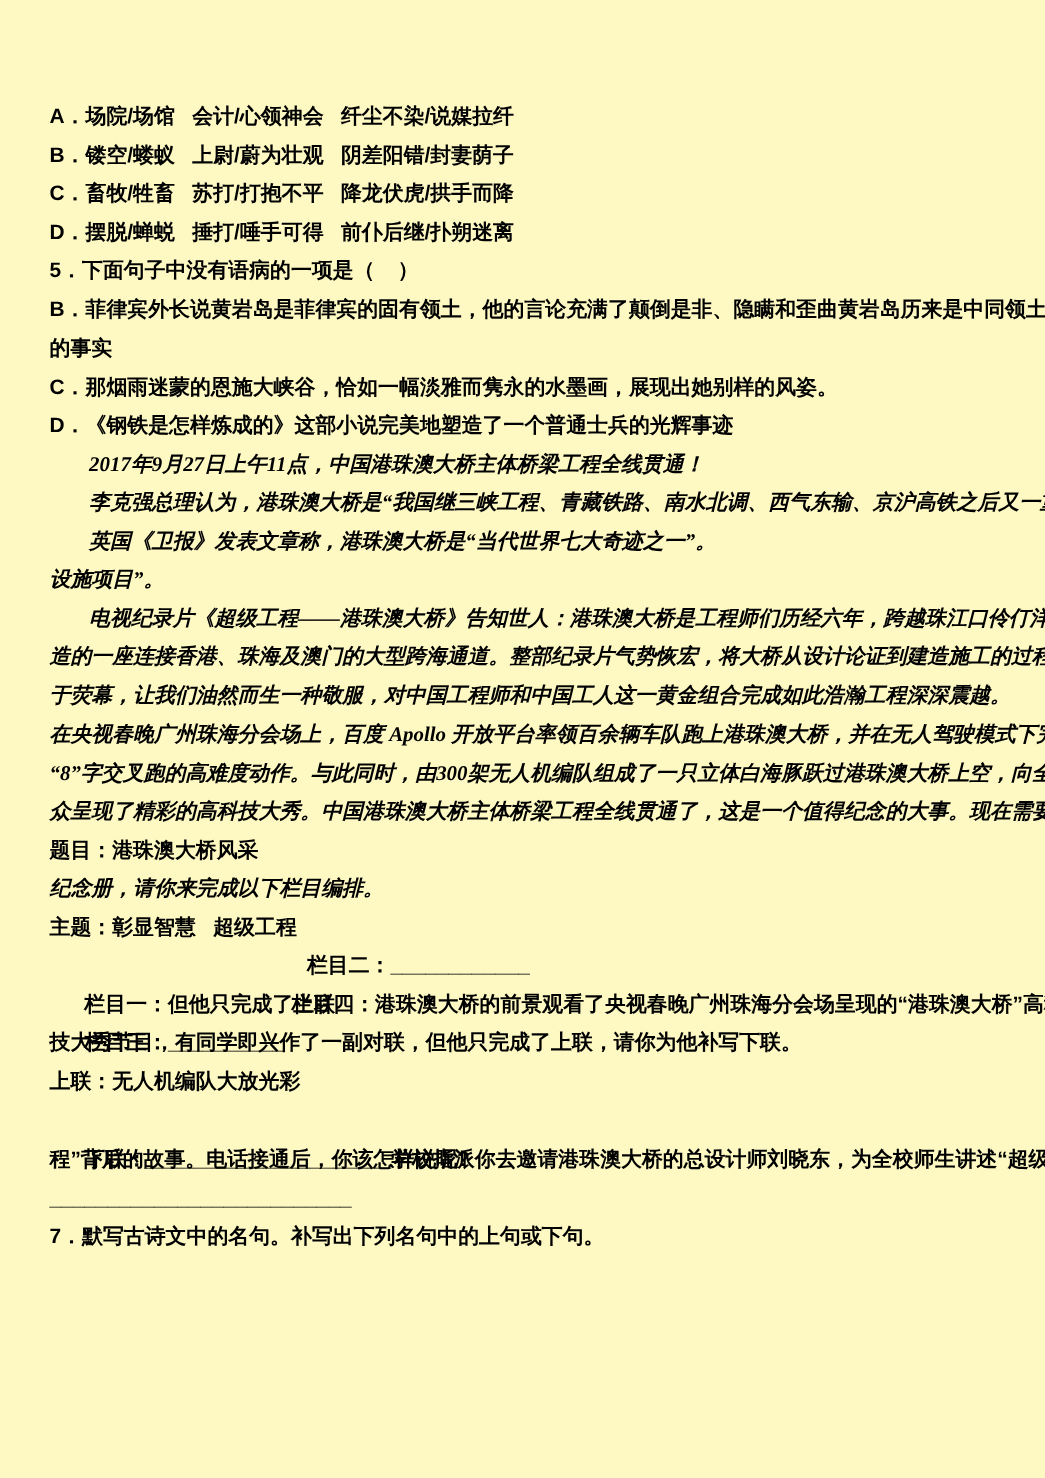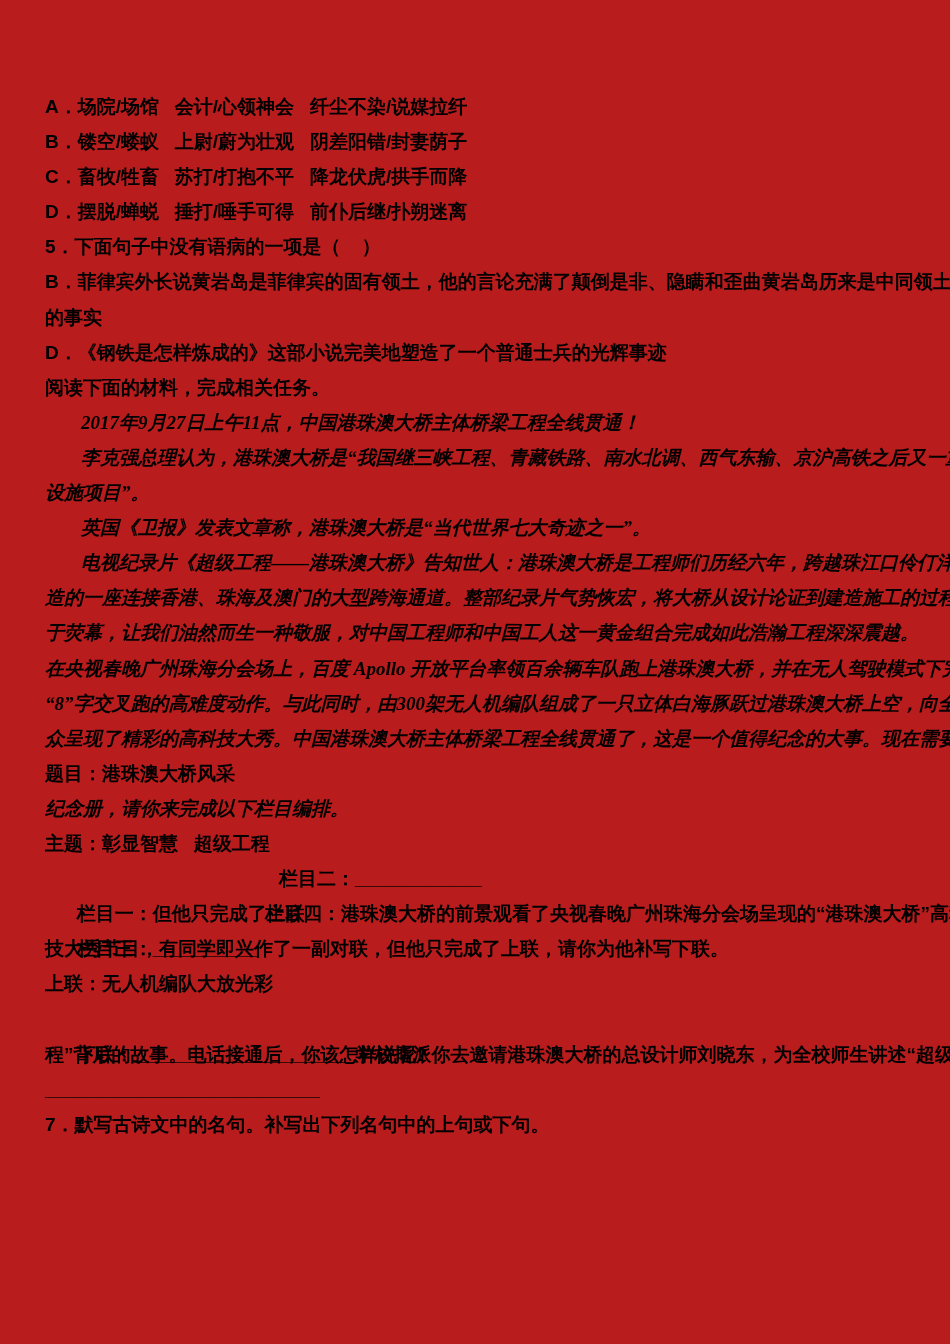--- a/index.html
+++ b/index.html
@@ -4,21 +4,21 @@
 <style>
   html, body {
     margin: 0;
     padding: 0;
     background: #ffffff;
   }
   .page {
     position: relative;
     width: 950px;
     height: 1344px;
-    background: #b91c1c;
+    background: #fef9c3;
     color: #000000;
     font-family: "Liberation Sans", sans-serif;
     overflow: hidden;
   }
   .content {
     position: absolute;
     left: 45px;
     top: 89px;
     width: 862px;
   }
@@ -48,28 +48,28 @@
   <div class="content">
 
     <div class="line">A．场院/场馆   会计/心领神会   纤尘不染/说媒拉纤</div>
     <div class="line">B．镂空/蝼蚁   上尉/蔚为壮观   阴差阳错/封妻荫子</div>
     <div class="line">C．畜牧/牲畜   苏打/打抱不平   降龙伏虎/拱手而降</div>
     <div class="line">D．摆脱/蝉蜕   捶打/唾手可得   前仆后继/扑朔迷离</div>
 
     <div class="line">5．下面句子中没有语病的一项是（    ）</div>
     <div class="line">B．菲律宾外长说黄岩岛是菲律宾的固有领土，他的言论充满了颠倒是非、隐瞒和歪曲黄岩岛历来是中同领土的一部分</div>
     <div class="line">的事实</div>
+    <div class="line">C．那烟雨迷蒙的恩施大峡谷，恰如一幅淡雅而隽永的水墨画，展现出她别样的风姿。</div>
     <div class="line">D．《钢铁是怎样炼成的》这部小说完美地塑造了一个普通士兵的光辉事迹</div>
 
-    <div class="line">阅读下面的材料，完成相关任务。</div>
 
     <div class="line kai indent">2017年9月27日上午11点，中国港珠澳大桥主体桥梁工程全线贯通！</div>
     <div class="line kai indent">李克强总理认为，港珠澳大桥是“我国继三峡工程、青藏铁路、南水北调、西气东输、京沪高铁之后又一重大基础</div>
+    <div class="line kai indent">英国《卫报》发表文章称，港珠澳大桥是“当代世界七大奇迹之一”。</div>
     <div class="line kai">设施项目”。</div>
-    <div class="line kai indent">英国《卫报》发表文章称，港珠澳大桥是“当代世界七大奇迹之一”。</div>
     <div class="line kai indent">电视纪录片《超级工程——港珠澳大桥》告知世人：港珠澳大桥是工程师们历经六年，跨越珠江口伶仃洋海域，建</div>
     <div class="line kai">造的一座连接香港、珠海及澳门的大型跨海通道。整部纪录片气势恢宏，将大桥从设计论证到建造施工的过程完整呈现</div>
     <div class="line kai">于荧幕，让我们油然而生一种敬服，对中国工程师和中国工人这一黄金组合完成如此浩瀚工程深深震越。</div>
     <div class="line kai">在央视春晚广州珠海分会场上，百度 Apollo 开放平台率领百余辆车队跑上港珠澳大桥，并在无人驾驶模式下完成</div>
     <div class="line kai">“8”字交叉跑的高难度动作。与此同时，由300架无人机编队组成了一只立体白海豚跃过港珠澳大桥上空，向全国观</div>
     <div class="line kai">众呈现了精彩的高科技大秀。中国港珠澳大桥主体桥梁工程全线贯通了，这是一个值得纪念的大事。现在需要制作一个</div>
     <div class="line">题目：港珠澳大桥风采</div>
 
     <div class="line kai">纪念册，请你来完成以下栏目编排。</div>
     <div class="line">主题：彰显智慧   超级工程</div>

